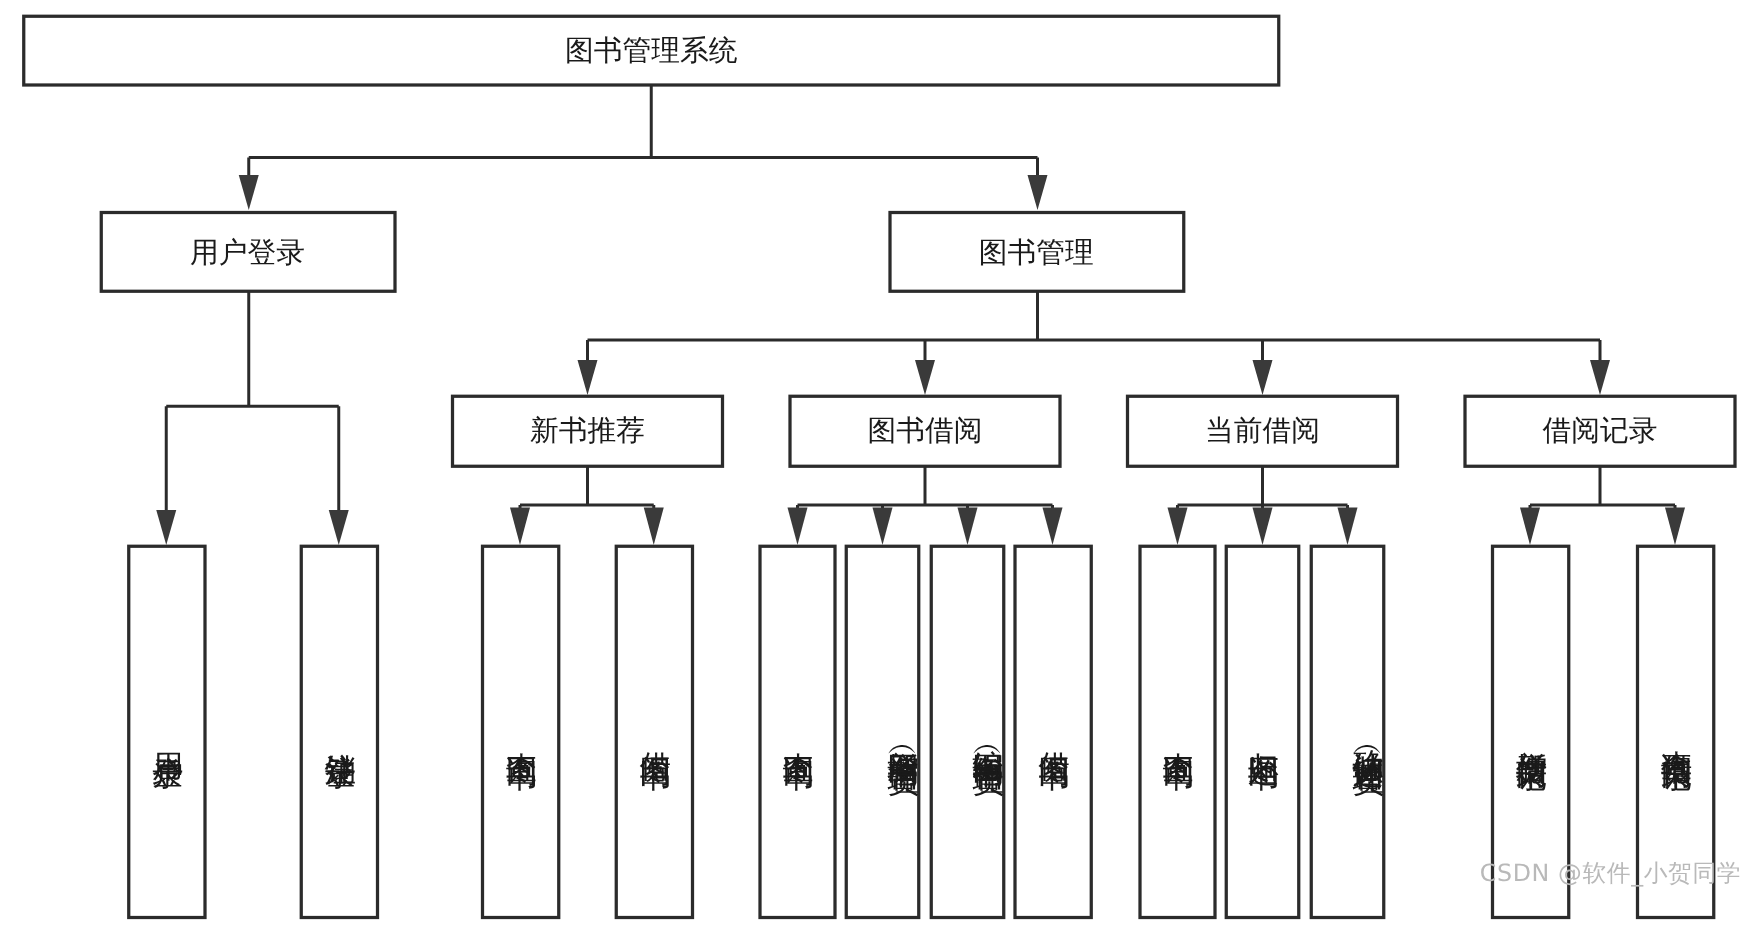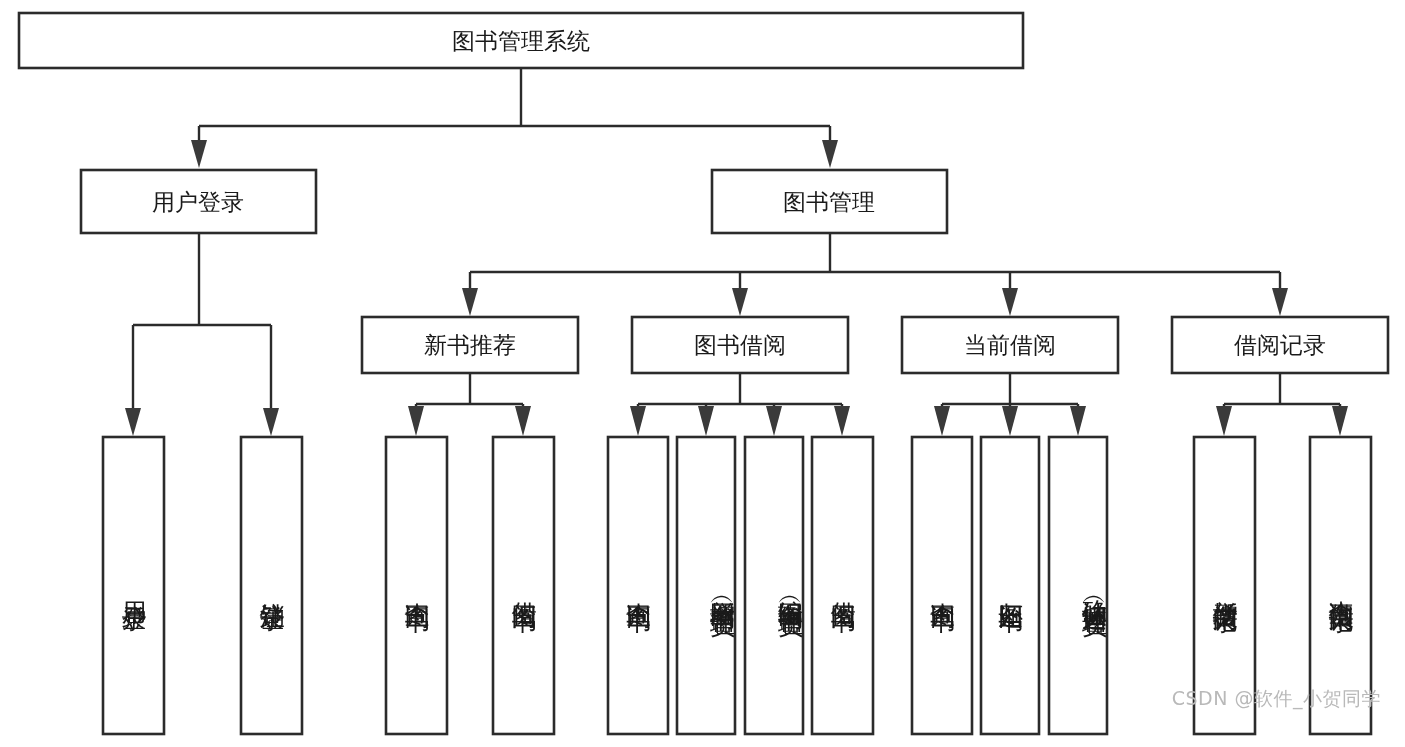--- a/index.html
+++ b/index.html
@@ -58,21 +58,21 @@
     font-family: "DejaVu Sans", "Liberation Sans", sans-serif;
     font-size: 25px;
     line-height: 1.06;
     letter-spacing: 2px;
     color: #1a1a1a;
     white-space: nowrap;
     pointer-events: none;
   }
   .watermark {
     position: absolute;
-    right: 24px;
+    right: 12px;
     bottom: 8px;
     font-family: "DejaVu Sans", "Liberation Sans", sans-serif;
     font-size: 19px;
     color: #b9b9b9;
     letter-spacing: 0.5px;
     white-space: nowrap;
   }
 </style>
 </head>
 <body>

